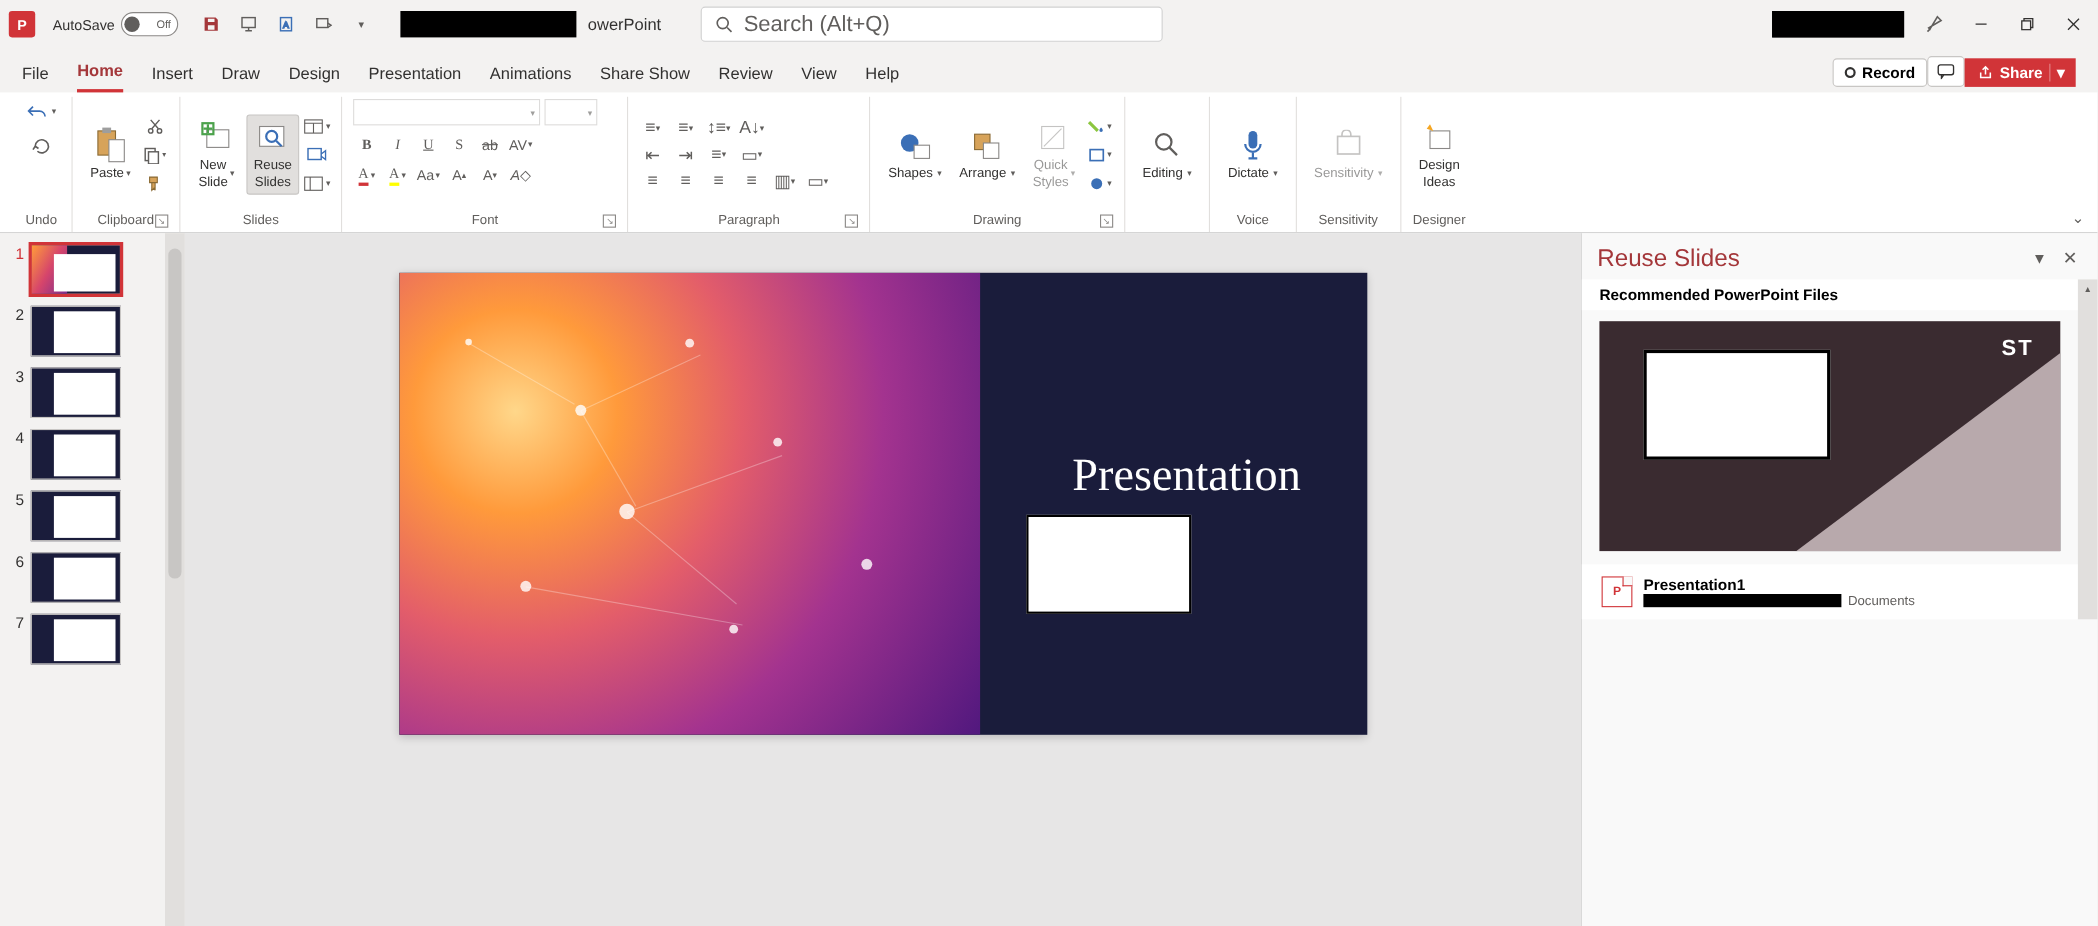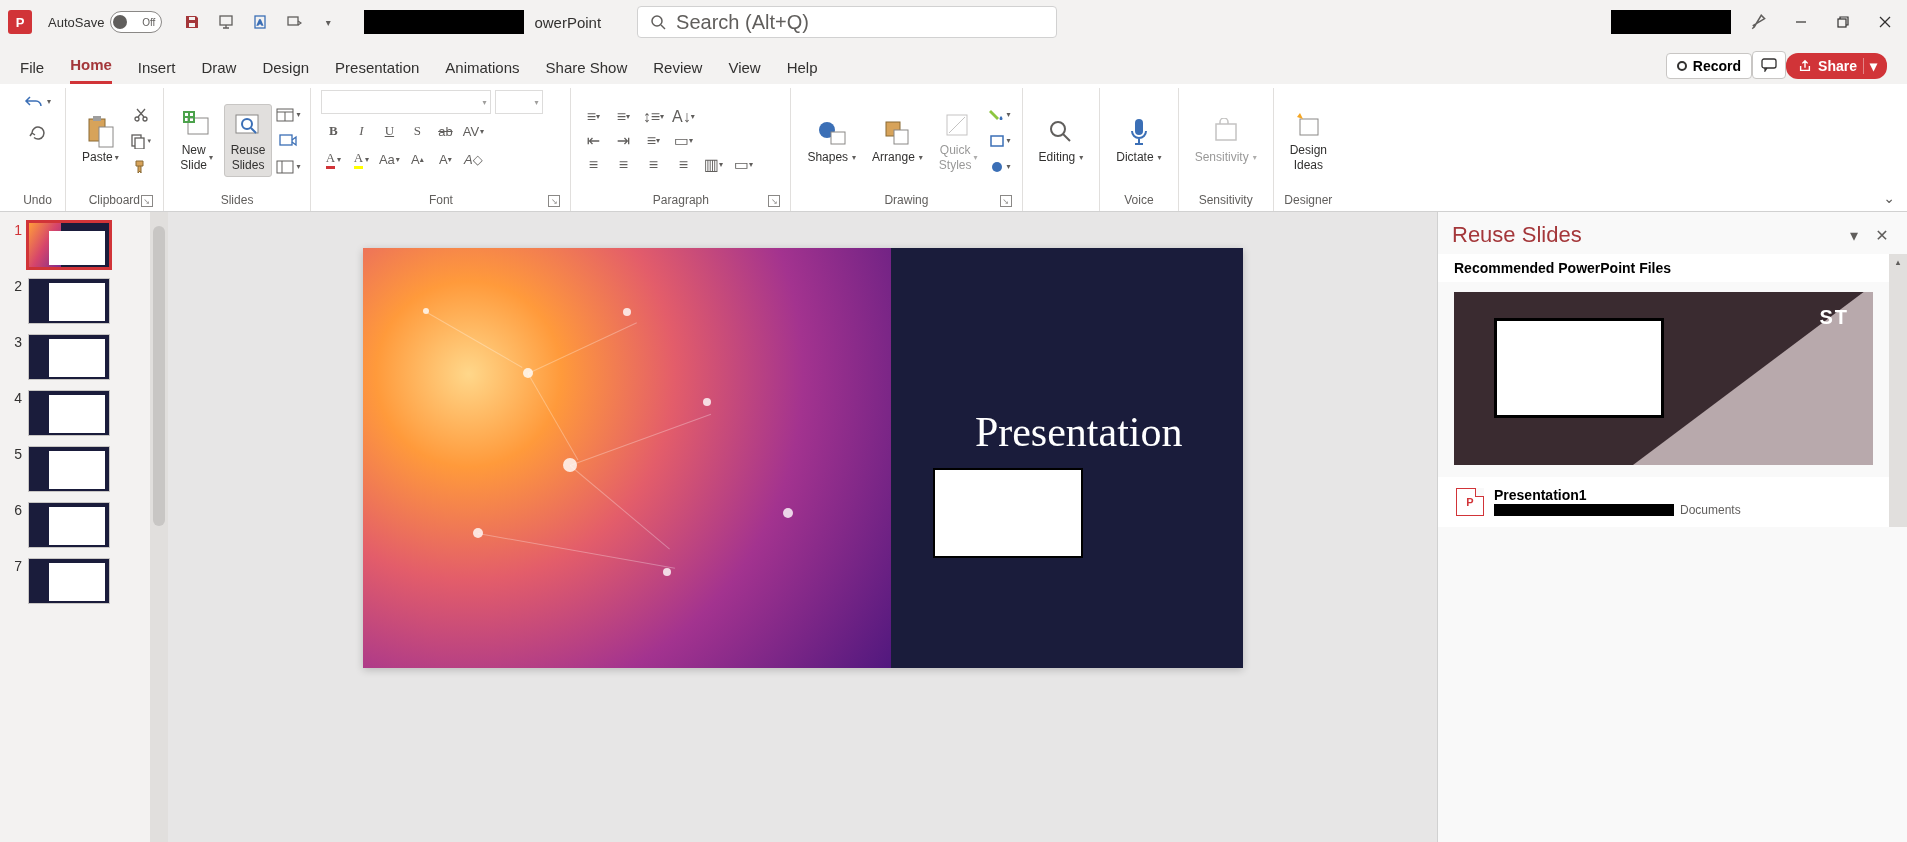--- a/index.html
+++ b/index.html
@@ -25,21 +25,21 @@
 .win-btn { width: 28px; height: 28px; display: flex; align-items: center; justify-content: center; color: #323130; cursor: pointer; }
 
 
 .tabs-row { height: 40px; background: #f3f2f1; display: flex; align-items: flex-end; padding: 0 20px; gap: 26px; }
 .tab { font-size: 15px; color: #323130; padding-bottom: 8px; cursor: pointer; }
 .tab.active { color: #a4373a; border-bottom: 3px solid #d13438; font-weight: 600; }
 .tabs-right { margin-left: auto; display: flex; align-items: flex-end; padding-bottom: 5px; }
 .record-btn { display: flex; align-items: center; gap: 6px; background: #fff; border: 1px solid #c8c6c4; border-radius: 4px; padding: 4px 10px; font-size: 14px; font-weight: 600; cursor: pointer; }
 .record-btn .dot { width: 10px; height: 10px; border: 2px solid #323130; border-radius: 50%; }
 .comment-btn { width: 34px; height: 28px; background: #fff; border: 1px solid #c8c6c4; border-radius: 4px; display: flex; align-items: center; justify-content: center; cursor: pointer; }
-.share-btn { display: flex; align-items: center; gap: 6px; background: #d13438; color: #fff; border-radius: 12px; padding: 5px 10px 5px 12px; font-size: 14px; font-weight: 600; cursor: pointer; }
+.share-btn { display: flex; align-items: center; gap: 6px; background: #d13438; color: #fff; border-radius: 0; padding: 5px 10px 5px 12px; font-size: 14px; font-weight: 600; cursor: pointer; }
 .share-drop { border-left: 1px solid rgba(255,255,255,.4); padding-left: 6px; }
 
 
 .ribbon { height: 128px; background: #fff; border-bottom: 1px solid #d1d1d1; display: flex; padding: 4px 10px 0; }
 .rgroup { display: flex; flex-direction: column; border-right: 1px solid #e1dfdd; padding: 2px 10px 2px; }
 .rgroup-body { flex: 1; display: flex; align-items: center; gap: 4px; }
 .rgroup-label { font-size: 12px; color: #605e5c; text-align: center; padding: 2px 0; position: relative; }
 .rgroup-label .launcher { position: absolute; right: 0; bottom: 2px; width: 12px; height: 12px; border: 1px solid #8a8886; display: flex; align-items: center; justify-content: center; font-size: 8px; color: #8a8886; }
 .big-btn { display: flex; flex-direction: column; align-items: center; justify-content: center; gap: 2px; padding: 4px 6px; border-radius: 3px; cursor: pointer; min-width: 46px; }
 .big-btn.active { background: #e1dfdd; border: 1px solid #c8c6c4; }
@@ -88,21 +88,21 @@
 .reuse-pane { width: 470px; background: #f9f9f9; border-left: 1px solid #d1d1d1; display: flex; flex-direction: column; }
 .reuse-header { display: flex; align-items: center; padding: 10px 14px 6px; }
 .reuse-title { font-size: 22px; color: #a4373a; flex: 1; }
 .reuse-hbtn { width: 22px; height: 22px; display: flex; align-items: center; justify-content: center; color: #605e5c; cursor: pointer; margin-left: 6px; }
 .reuse-search { margin: 6px 14px; height: 34px; border: 1px solid #8a8886; background: #fff; display: flex; align-items: center; padding: 0 10px; }
 .reuse-search span { flex: 1; color: #605e5c; font-size: 14px; }
 .reuse-search svg { width: 16px; height: 16px; color: #605e5c; }
 .reuse-links { display: flex; justify-content: flex-end; gap: 26px; padding: 6px 20px 10px; }
 .reuse-links span { font-size: 13px; color: #605e5c; cursor: pointer; }
 .rec-label { font-size: 14px; font-weight: 600; padding: 6px 16px; background: #fff; }
-.rec-card { margin: 10px 16px 6px; background: #3a2b30; height: 173px; position: relative; overflow: hidden; }
+.rec-card { margin: 10px 16px 6px; background: #3a2b30; height: 209px; position: relative; overflow: hidden; }
 .rec-card .tri { position: absolute; right: 0; bottom: 0; width: 0; height: 0; border-left: 240px solid transparent; border-bottom: 180px solid #b8a9ac; }
 .rec-card .st { position: absolute; right: 24px; top: 14px; color: #fff; font-weight: bold; font-size: 20px; letter-spacing: 2px; }
 .rec-card .inner-mask { position: absolute; left: 40px; top: 26px; width: 170px; height: 100px; background: #fff; border: 3px solid #000; }
 .rec-actions { display: flex; justify-content: flex-end; gap: 24px; padding: 6px 20px 14px; font-size: 14px; color: #323130; }
 .rec-actions span { cursor: pointer; }
 .file-item { display: flex; align-items: center; gap: 10px; padding: 10px 18px; background: #fff; margin: 12px 0 0; }
 .file-ico { width: 28px; height: 28px; background: #fff; border: 1px solid #d13438; display: flex; align-items: center; justify-content: center; color: #d13438; font-size: 11px; font-weight: bold; position: relative; }
 .file-ico::after { content: ""; position: absolute; right: -1px; top: -1px; width: 8px; height: 8px; background: #f9f9f9; border-left: 1px solid #d13438; border-bottom: 1px solid #d13438; }
 .file-meta { display: flex; flex-direction: column; }
 .file-name { font-size: 14px; font-weight: 600; }

